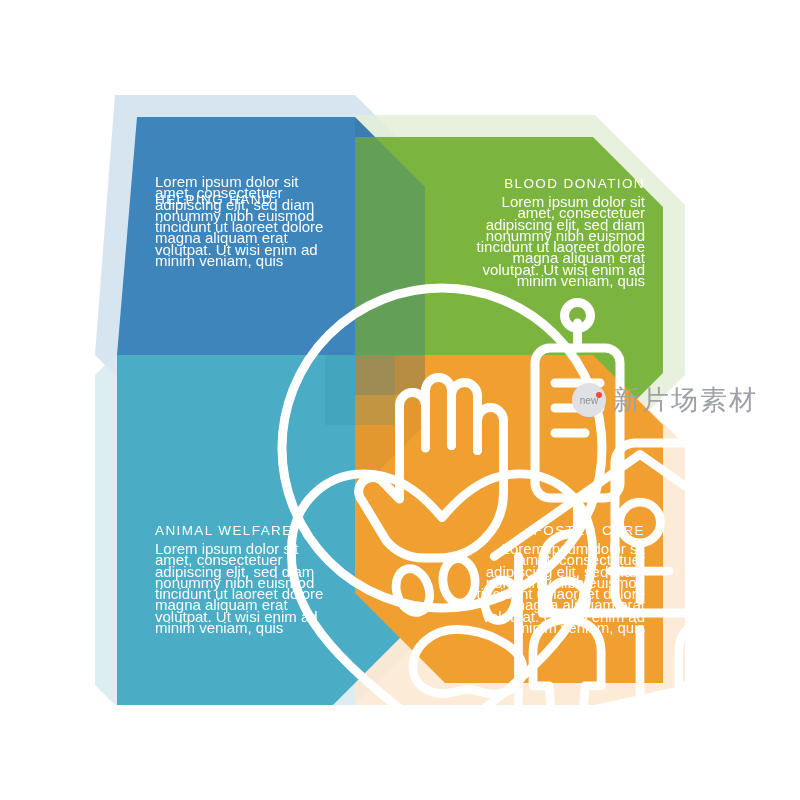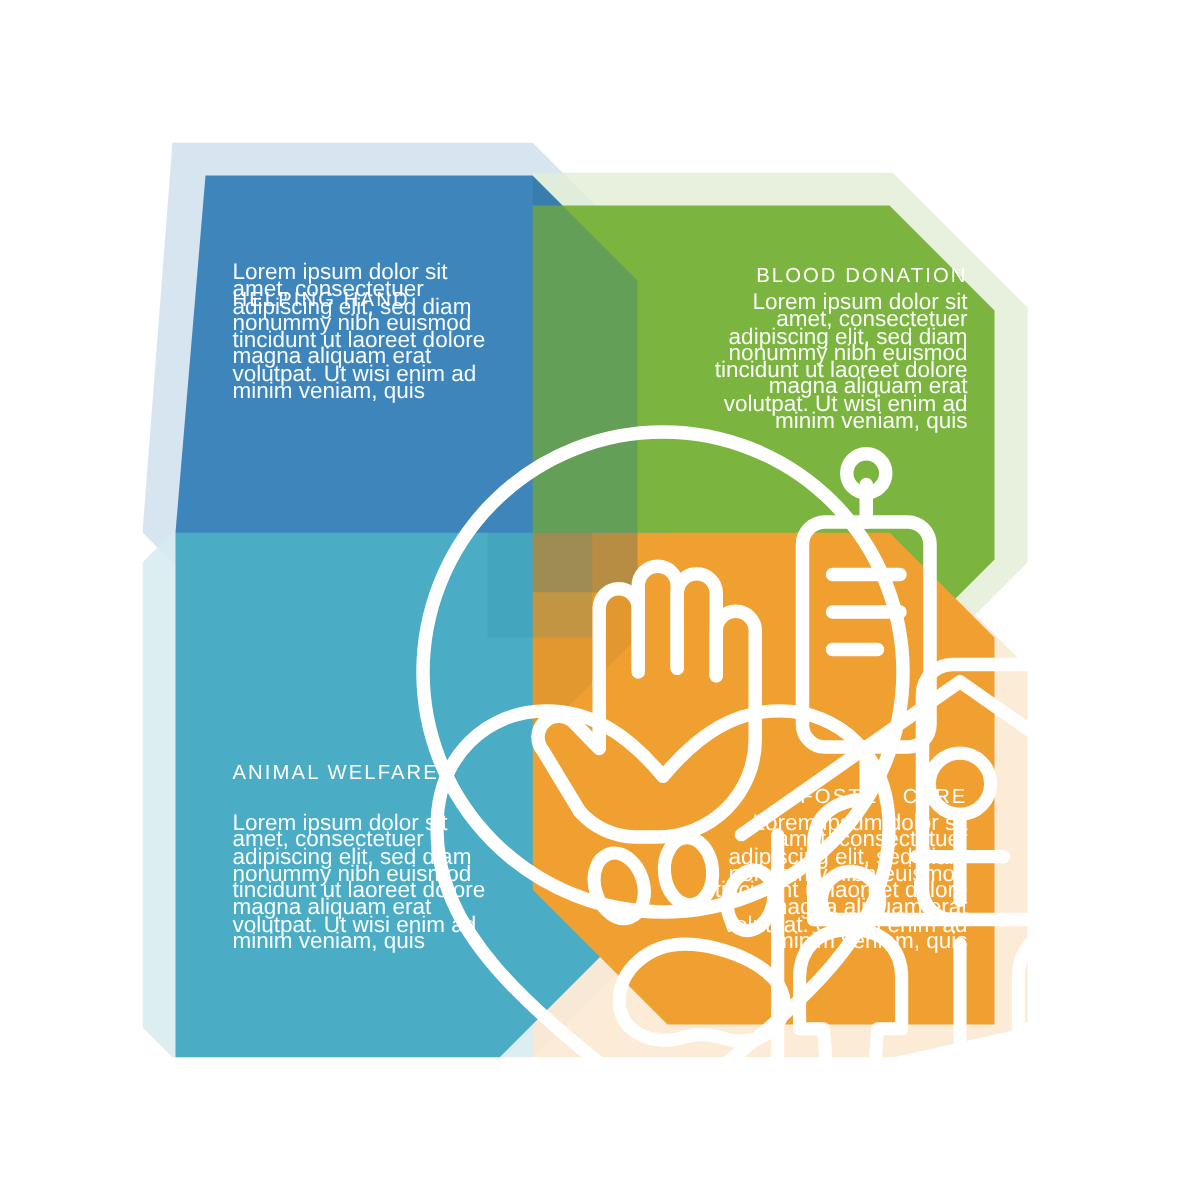--- a/index.html
+++ b/index.html
@@ -61,21 +61,21 @@
   #q-helping-hand .icon-wrap { position: absolute; left: 172px; top: 178px; }
 
   
   #q-blood-donation { left: 355px; top: 95px; margin-top: 20px; }
   #q-blood-donation .title { right: 60px; top: 61px; text-align: right; }
   #q-blood-donation .body-text { right: 60px; top: 81px; text-align: right; }
   #q-blood-donation .icon-wrap { position: absolute; left: 110px; top: 178px; }
 
   
   #q-animal-welfare { left: 95px; top: 355px; }
-  #q-animal-welfare .title { left: 60px; top: 152px; }
+  #q-animal-welfare .title { left: 60px; top: 168px; }
   #q-animal-welfare .body-text { left: 60px; top: 188px; text-align: left; }
   #q-animal-welfare .icon-wrap { position: absolute; left: 172px; top: 80px; }
 
   
   #q-foster-care { left: 355px; top: 355px; }
   #q-foster-care .title { right: 60px; top: 168px; text-align: right; }
   #q-foster-care .body-text { right: 60px; top: 188px; text-align: right; }
   #q-foster-care .icon-wrap { position: absolute; left: 110px; top: 80px; }
 
   .layer-outline { z-index: 1; }
@@ -242,14 +242,21 @@
   <svg class="overlap" style="left:355px; top:95px;" width="100" height="300" viewBox="0 0 100 300">
     <polygon points="0,22 70,92 70,300 0,300" fill="#2e6d93" opacity="0.30"></polygon>
   </svg>
   <svg class="overlap" style="left:355px; top:355px;" width="100" height="230" viewBox="0 0 100 230">
     <polygon points="0,0 70,0 70,70 0,140" fill="#c08428" opacity="0.28"></polygon>
   </svg>
   <svg class="overlap" style="left:95px; top:355px;" width="300" height="110" viewBox="0 0 300 110">
     <polygon points="22,0 300,0 300,70 230,70 230,0" fill="#2f8aa0" opacity="0.18"></polygon>
   </svg>
 
+  <div id="watermark">
+    <div class="wm-logo">
+      <span class="wm-text">new</span>
+      <span class="wm-dot"></span>
+    </div>
+    <div class="wm-label">新片场素材</div>
+  </div>
 
 </div>
 
 </body></html>

